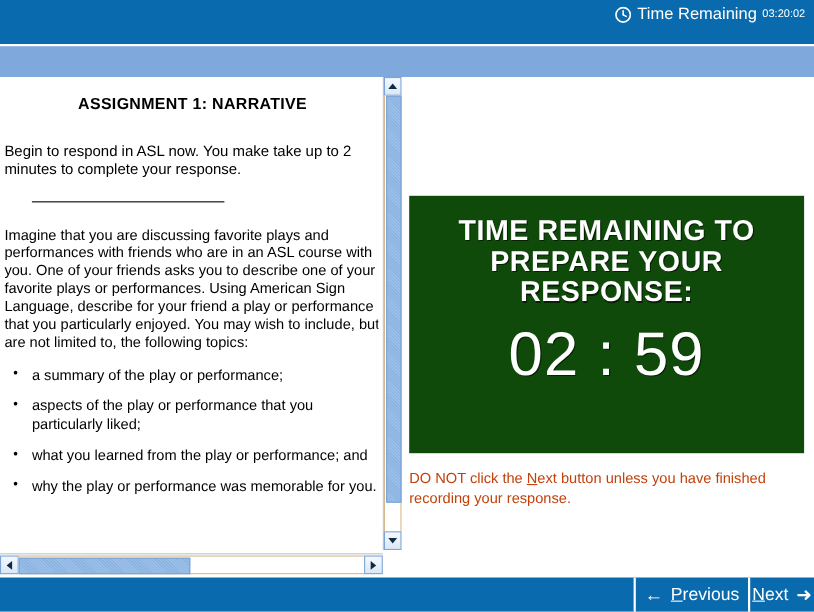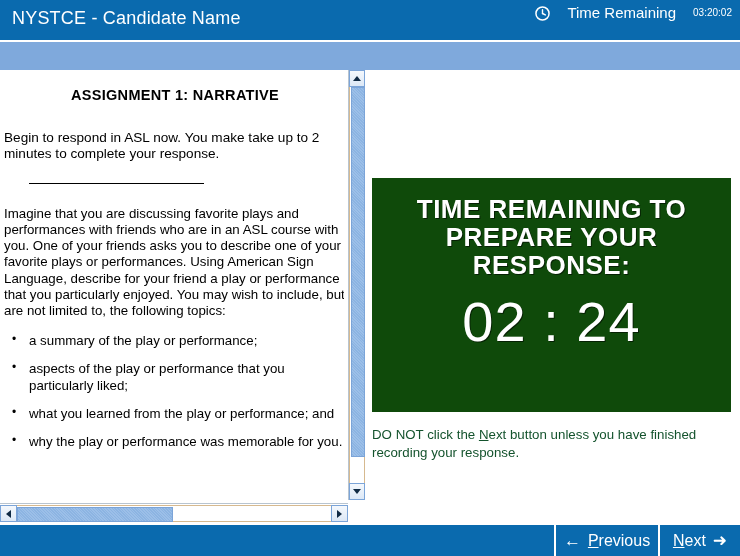--- a/index.html
+++ b/index.html
@@ -34,21 +34,21 @@
     font-size: 18px;
     color: #ffffff;
     letter-spacing: 0.2px;
     white-space: nowrap;
   }
   .header-timer {
     position: absolute;
     right: 8px; top: 4px;
     display: flex;
     align-items: center;
-    gap: 17px;
+    gap: 5px;
     color: #ffffff;
     font-size: 15px;
     white-space: nowrap;
   }
   .clock-icon {
     display: inline-block;
     width: 15px; height: 15px;
     position: relative;
     top: 1px;
   }
@@ -251,21 +251,21 @@
     font-size: 56px;
     font-weight: normal;
     letter-spacing: 1px;
     text-shadow: 1px 1px 0 rgba(0,0,0,0.55);
   }
   .warning-text {
     position: absolute;
     left: 6px; top: 356px;
     width: 356px;
     font-size: 13.3px;
-    color: #14532d;
+    color: #c2410c;
     line-height: 1.35;
   }
   .warning-text u { text-decoration: underline; }
 
   
   .nav-bar {
     position: absolute;
     left: 0; top: 525px;
     width: 740px; height: 31px;
     background: #0a6aae;
@@ -286,29 +286,28 @@
     font-size: 16px;
     border-left: 2px solid #ffffff;
     box-sizing: border-box;
     padding: 0 10px;
     white-space: nowrap;
     cursor: pointer;
   }
   .nav-btn .arrow { font-size: 17px; line-height: 1; }
   .nav-btn u { text-decoration: underline; }
   .nav-btn-prev { width: 104px; }
-  .nav-btn-next { width: 82px; }
+  .nav-btn-next { width: 60px; }
 </style>
 </head>
 <body>
 
 <div id="app">
 
   <div class="header-bar">
-    <div class="header-title">NYSTCE - Candidate Name</div>
     <div class="header-timer">
       <span class="clock-icon">
         <svg width="15" height="15" viewBox="0 0 16 16">
           <circle cx="8" cy="8" r="7" fill="none" stroke="#ffffff" stroke-width="1.6"></circle>
           <line x1="8" y1="8" x2="8" y2="4" stroke="#ffffff" stroke-width="1.5" stroke-linecap="round"></line>
           <line x1="8" y1="8" x2="11" y2="9.5" stroke="#ffffff" stroke-width="1.5" stroke-linecap="round"></line>
         </svg>
       </span>
       <span class="header-timer-label">Time Remaining</span>
       <span class="header-timer-value">03:20:02</span>
@@ -352,21 +351,21 @@
       <div class="hscroll-thumb"></div>
     </div>
     <div class="hsb-btn right">
       <span class="tri right"></span>
     </div>
   </div>
 
   <div class="right-pane">
     <div class="timer-panel">
       <div class="timer-heading">TIME REMAINING TO PREPARE YOUR RESPONSE:</div>
-      <div class="timer-value">02 : 24</div>
+      <div class="timer-value">02 : 59</div>
     </div>
     <div class="warning-text">
       <span>DO NOT click the </span><u>N</u><span>ext button unless you have finished recording your response.</span>
     </div>
   </div>
 
   <div class="nav-bar">
     <div class="nav-buttons">
       <div class="nav-btn nav-btn-prev">
         <span class="arrow">←</span>

